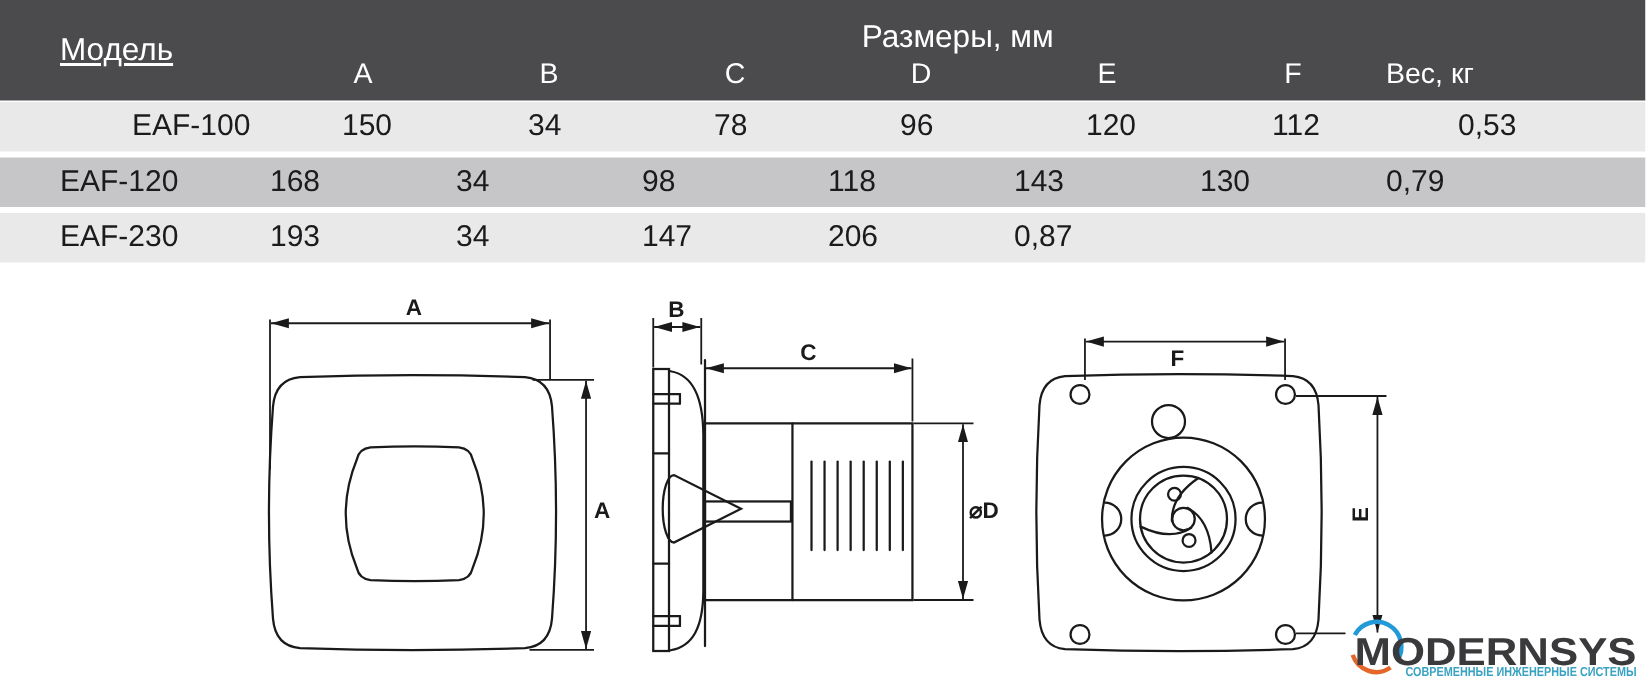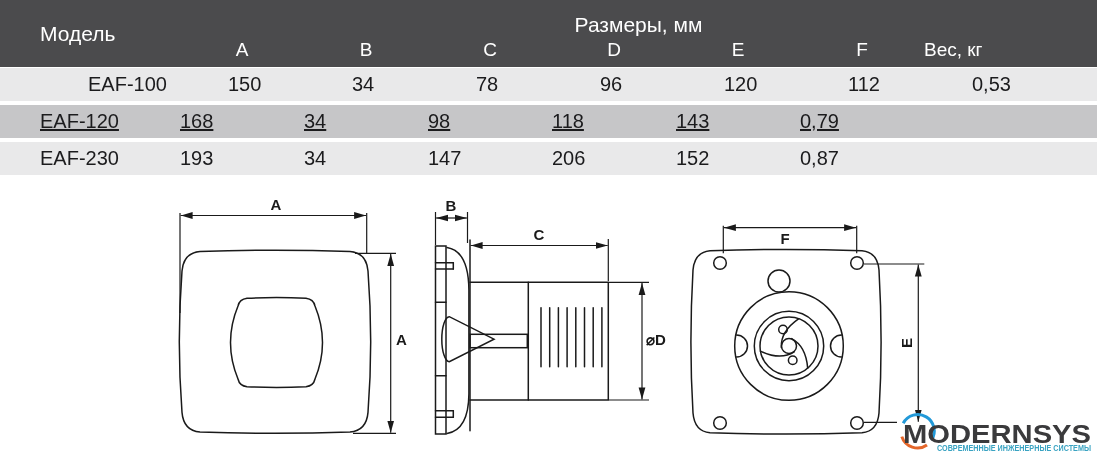--- a/index.html
+++ b/index.html
@@ -1,28 +1,28 @@
 <!DOCTYPE html>
 <html style="--table-header-bg: #4b4b4d; --row-light: #e9e9ea; --row-dark: #c6c6c8; --table-text: #1b1b1d; --line: #1a1a1a; --brand-text: #3a3a3c; --arc-blue: #2299d8; --arc-orange: #e4662a; --tagline: #3aa3c2;"><head>
 <meta charset="utf-8">
 <style>
   html,body{margin:0;padding:0;background:#fff;width:1097px;height:454px;overflow:hidden;
     font-family:"Liberation Sans",sans-serif;}
   .tbl{width:1097px;}
   .thead{display:grid;grid-template-columns:180px repeat(6,124px) 173px;grid-template-rows:29px 38px;
     height:67px;background:var(--table-header-bg);color:#fff;}
-  .model-h{grid-row:1/3;grid-column:1;align-self:center;padding-left:40px;font-size:21px;}
+  .model-h{grid-row:1/3;grid-column:1;align-self:center;padding-left:40px;font-size:21px;text-decoration:underline;}
   .dims-h{grid-column:2/9;grid-row:1;justify-self:center;align-self:center;font-size:21px;padding-top:20px;}
   .letter{grid-row:2;text-align:center;align-self:center;font-size:19px;padding-top:3px;}
   .weight-h{grid-row:2;grid-column:8;text-align:left;align-self:center;font-size:19px;padding-top:3px;}
   .trow{display:grid;grid-template-columns:180px repeat(6,124px) 173px;height:33px;margin-top:4px;
     align-items:center;font-size:20px;color:var(--table-text);}
   .trow.first{margin-top:1px;padding-left:48px;}
   .trow.light{background:var(--row-light);}
-  .trow.dark{background:var(--row-dark);text-decoration:underline;}
+  .trow.dark{background:var(--row-dark);}
   .trow .model{padding-left:40px;}
   .trow .v{text-align:left;}
   svg{display:block;}
   .ln{stroke:var(--line);fill:none;stroke-width:1.5px;stroke-linecap:round;}
   .dim{stroke:var(--line);fill:none;stroke-width:1.2px;}
   .lbl{font-family:"Liberation Sans",sans-serif;font-weight:bold;font-size:15px;fill:var(--line);}
   .brand{font-family:"Liberation Sans",sans-serif;font-weight:bold;font-size:26px;fill:var(--brand-text);}
   .tagline{font-family:"Liberation Sans",sans-serif;font-weight:bold;font-size:8.7px;fill:var(--tagline);}
   .arcblue{stroke:var(--arc-blue);fill:none;stroke-width:3px;}
   .arcorange{stroke:var(--arc-orange);fill:none;stroke-width:3px;}
@@ -52,29 +52,29 @@
     <div class="v">112</div>
     <div class="v">0,53</div>
   </div>
   <div class="trow dark">
     <div class="model">EAF-120</div>
     <div class="v">168</div>
     <div class="v">34</div>
     <div class="v">98</div>
     <div class="v">118</div>
     <div class="v">143</div>
+    <div class="v">130</div>
     <div class="v">0,79</div>
   </div>
   <div class="trow light">
     <div class="model">EAF-230</div>
     <div class="v">193</div>
     <div class="v">34</div>
     <div class="v">147</div>
     <div class="v">206</div>
-    <div class="v">152</div>
     <div class="v">0,87</div>
   </div>
 </div>
 
 <svg width="1097" height="279" viewBox="0 175 1097 279">
   <defs>
     <marker id="ah" viewBox="0 0 12 8" markerWidth="12" markerHeight="8" refX="12" refY="4" orient="auto-start-reverse" markerUnits="userSpaceOnUse">
       <path d="M12,4 L0,0.6 L0,7.4 Z" style="fill:var(--line)"></path>
     </marker>
   </defs>

